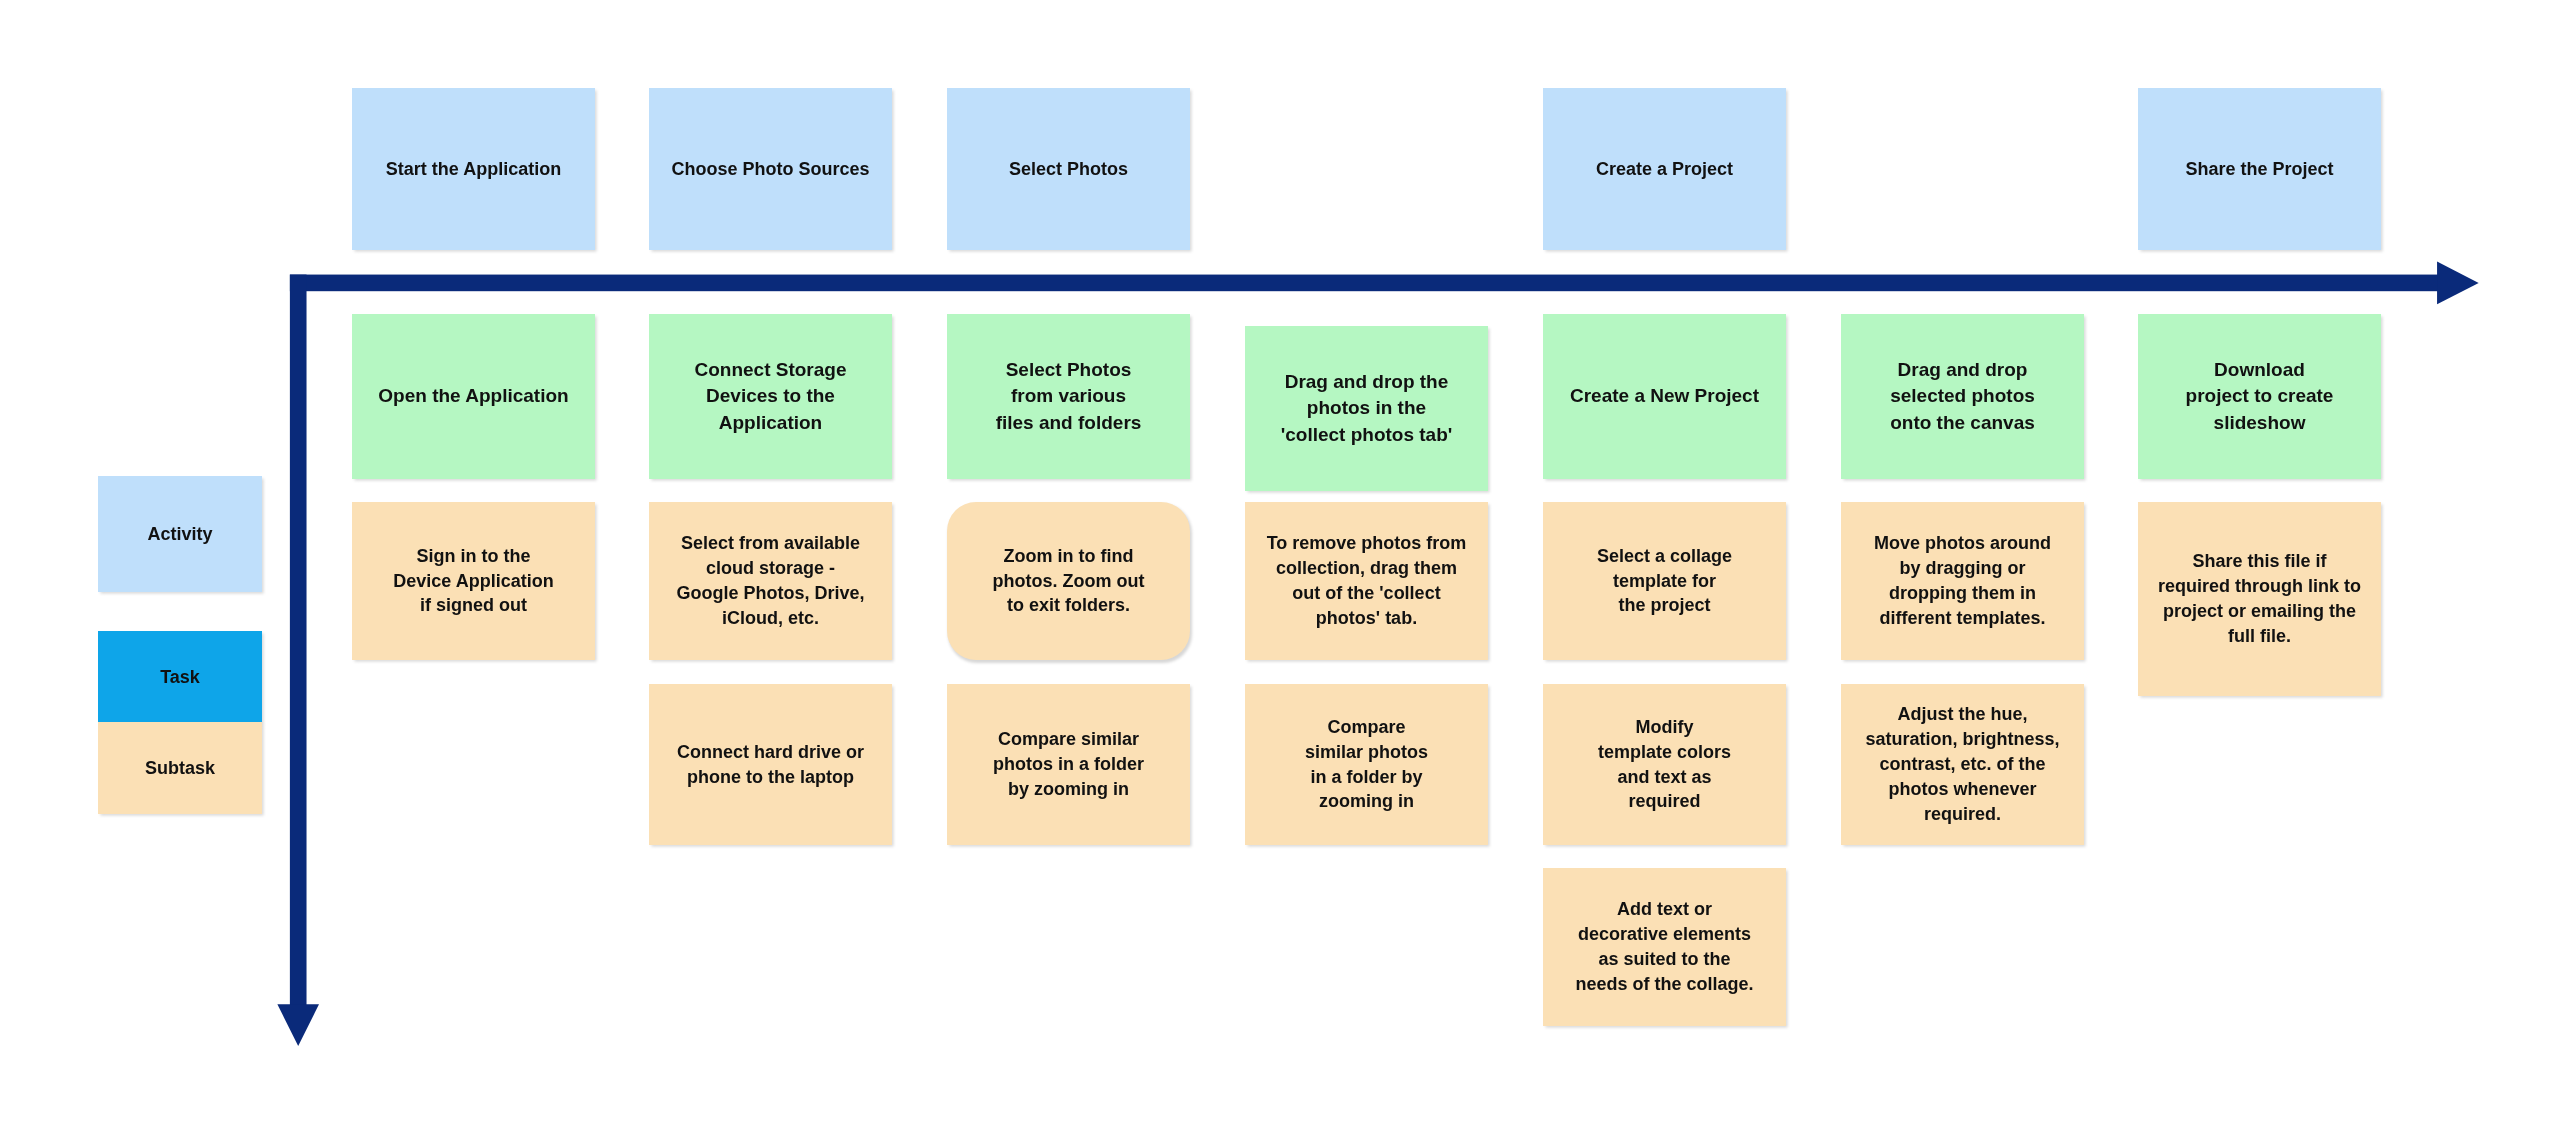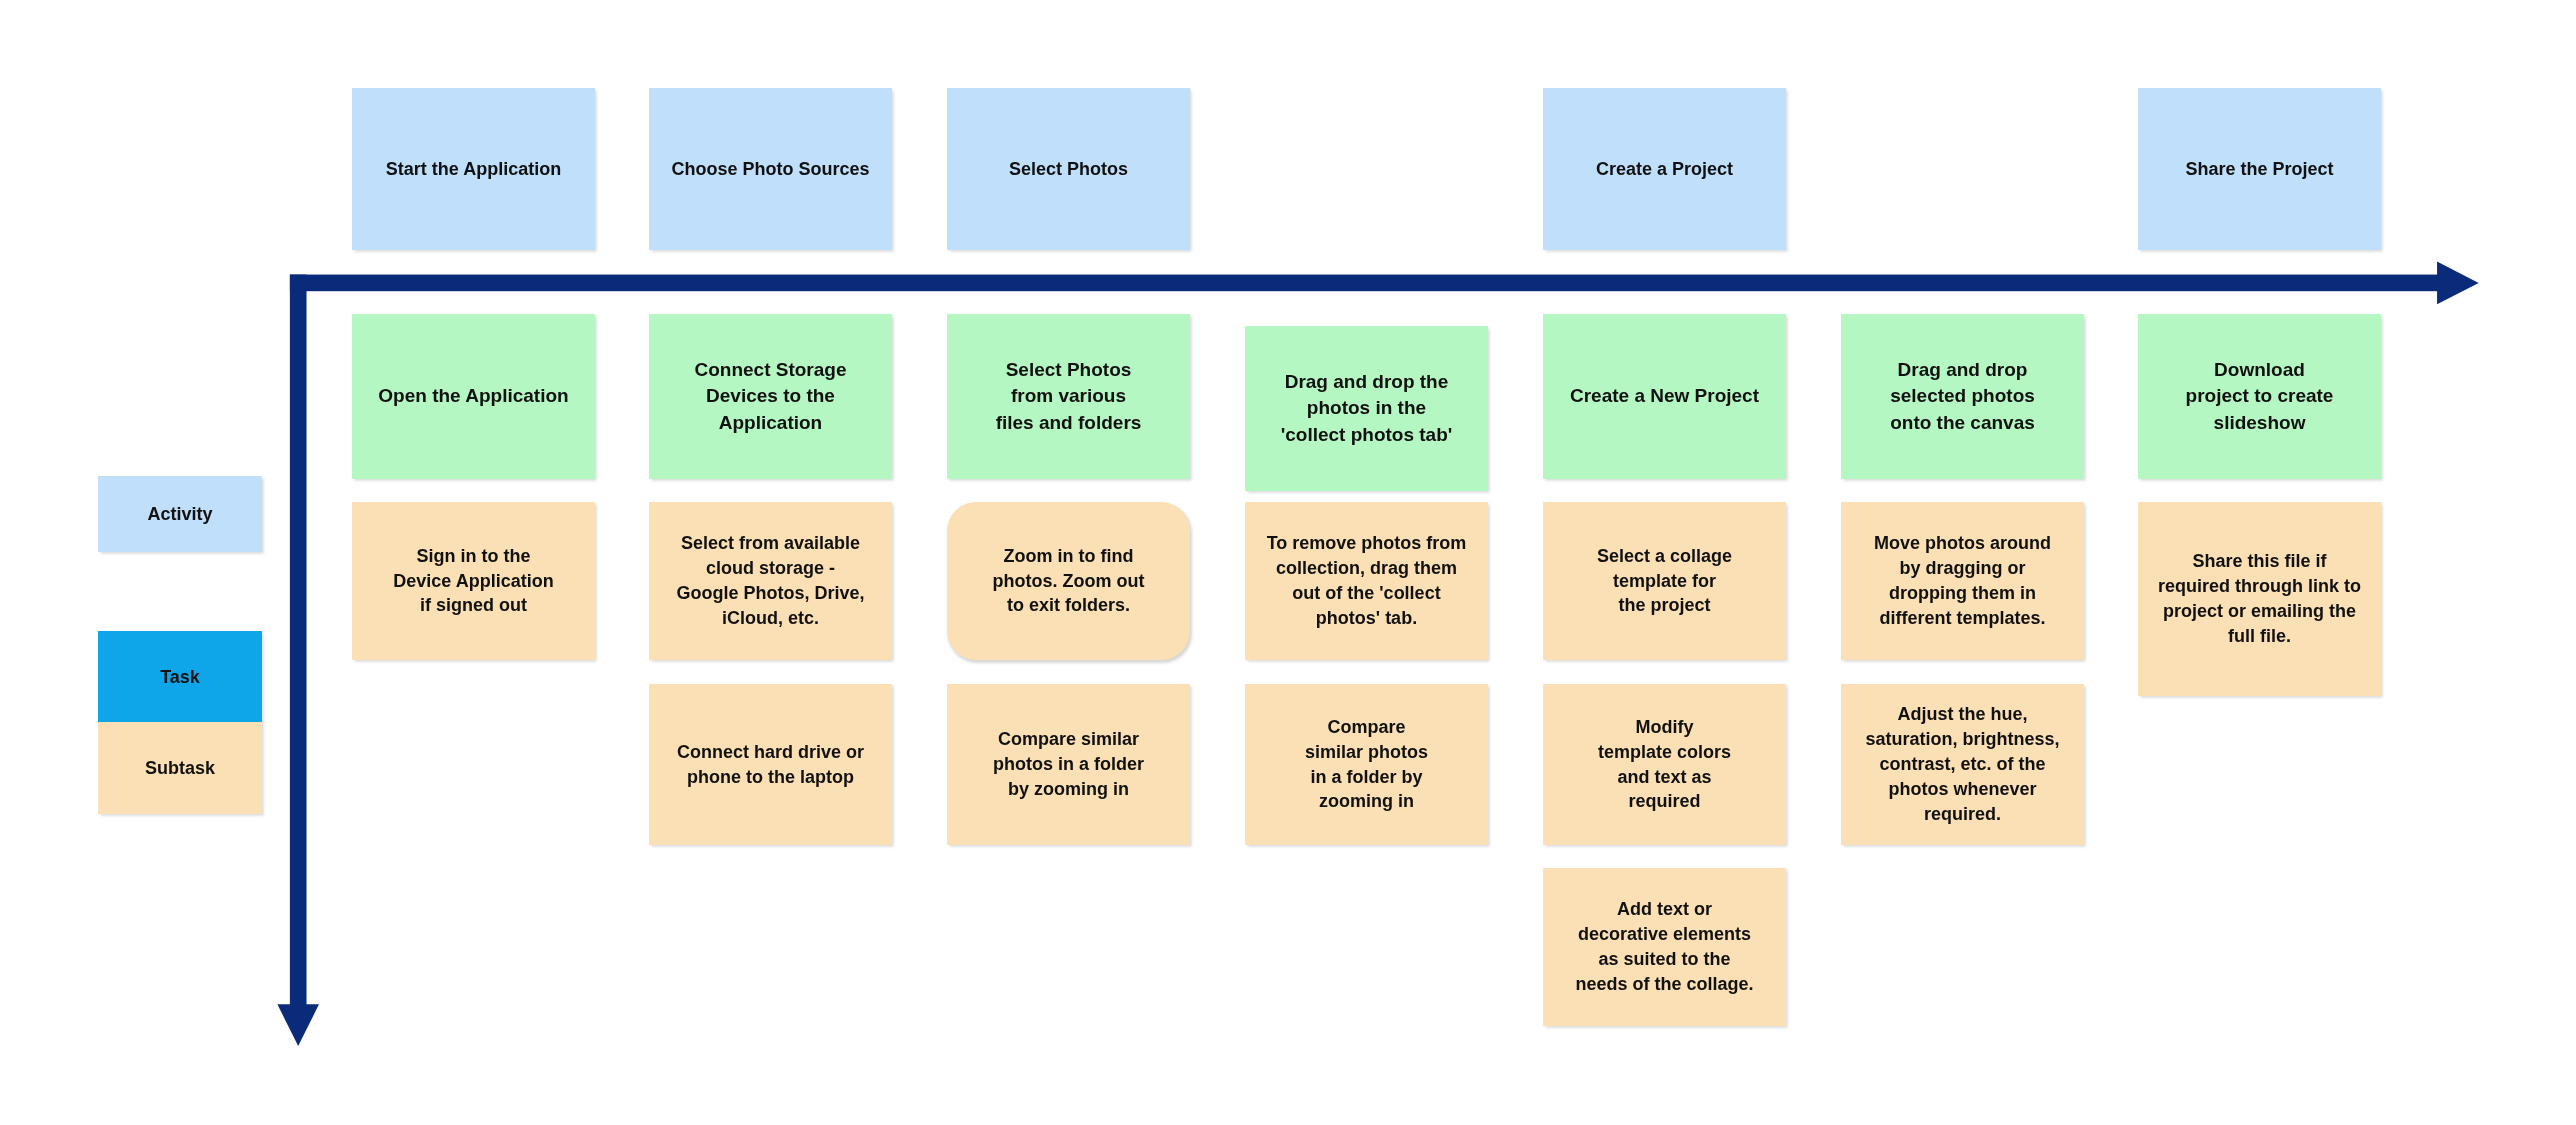--- a/index.html
+++ b/index.html
@@ -53,21 +53,21 @@
       <polygon points="4100,440 4170,476 4100,512" fill="#0A2A7A"></polygon>
     </g>
 
     <g>
       <rect x="487" y="462" width="28" height="1245" fill="#0A2A7A"></rect>
       <polygon points="466,1690 536,1690 501,1760" fill="#0A2A7A"></polygon>
     </g>
   </svg>
 
   <div id="legend">
-      <div class="legend-card" style="left: 98px; top: 476px; width: 164px; height: 76px; background: rgb(191, 223, 251);">Activity</div>
+      <div class="legend-card" style="left: 98px; top: 476px; width: 164px; height: 116px; background: rgb(191, 223, 251);">Activity</div>
       <div class="legend-card" style="left: 98px; top: 599px; width: 164px; height: 92px; background: #0ea5e9; margin-top: 32px;">Task</div>
       <div class="legend-card" style="left: 98px; top: 722px; width: 164px; height: 92px; background: rgb(251, 224, 181);">Subtask</div>
     </div>
 
   <div id="cards">
       <div class="card activity" style="left: 352px; top: 88px; width: 243px; height: 162px;">Start the Application</div>
       <div class="card activity" style="left: 649px; top: 88px; width: 243px; height: 162px;">Choose Photo Sources</div>
       <div class="card activity" style="left: 947px; top: 88px; width: 243px; height: 162px;">Select Photos</div>
       <div class="card activity" style="left: 1543px; top: 88px; width: 243px; height: 162px;">Create a Project</div>
       <div class="card activity" style="left: 2138px; top: 88px; width: 243px; height: 162px;">Share the Project</div>

